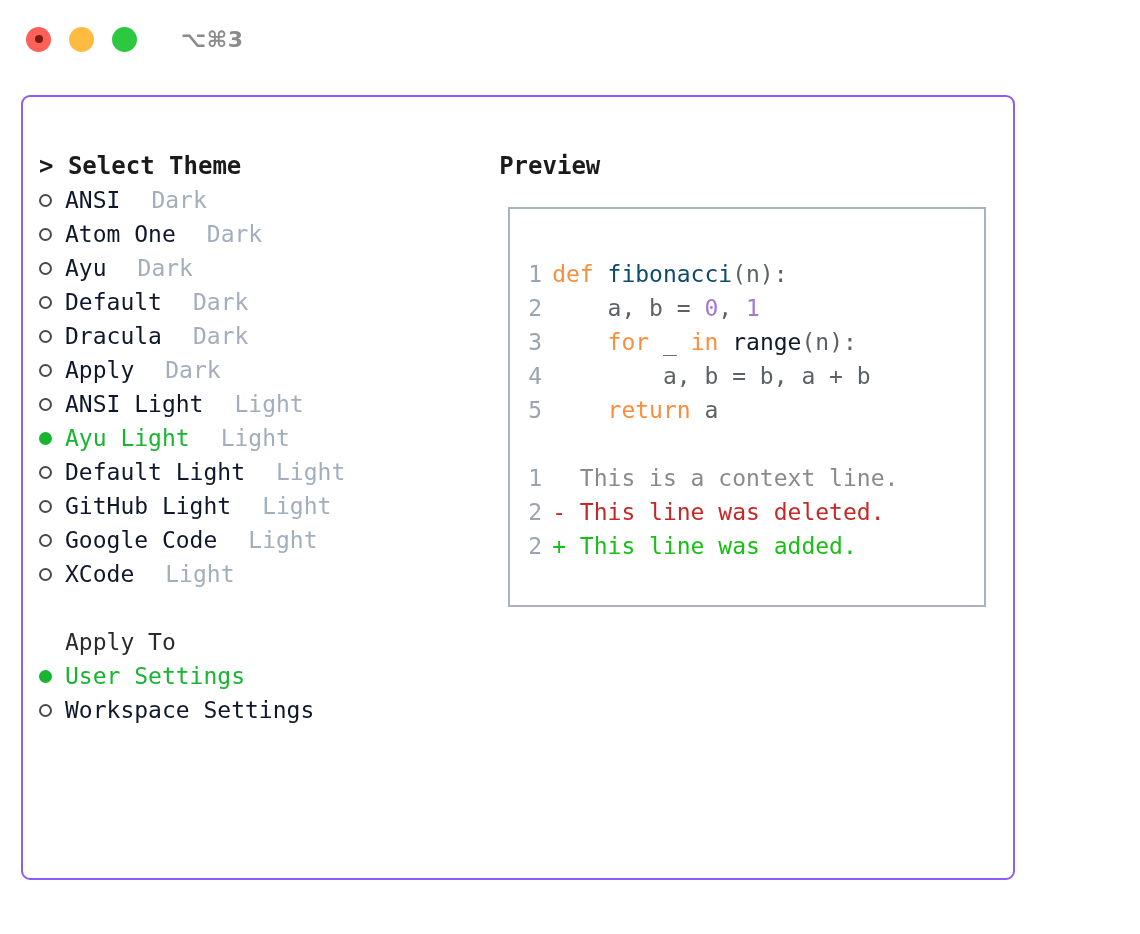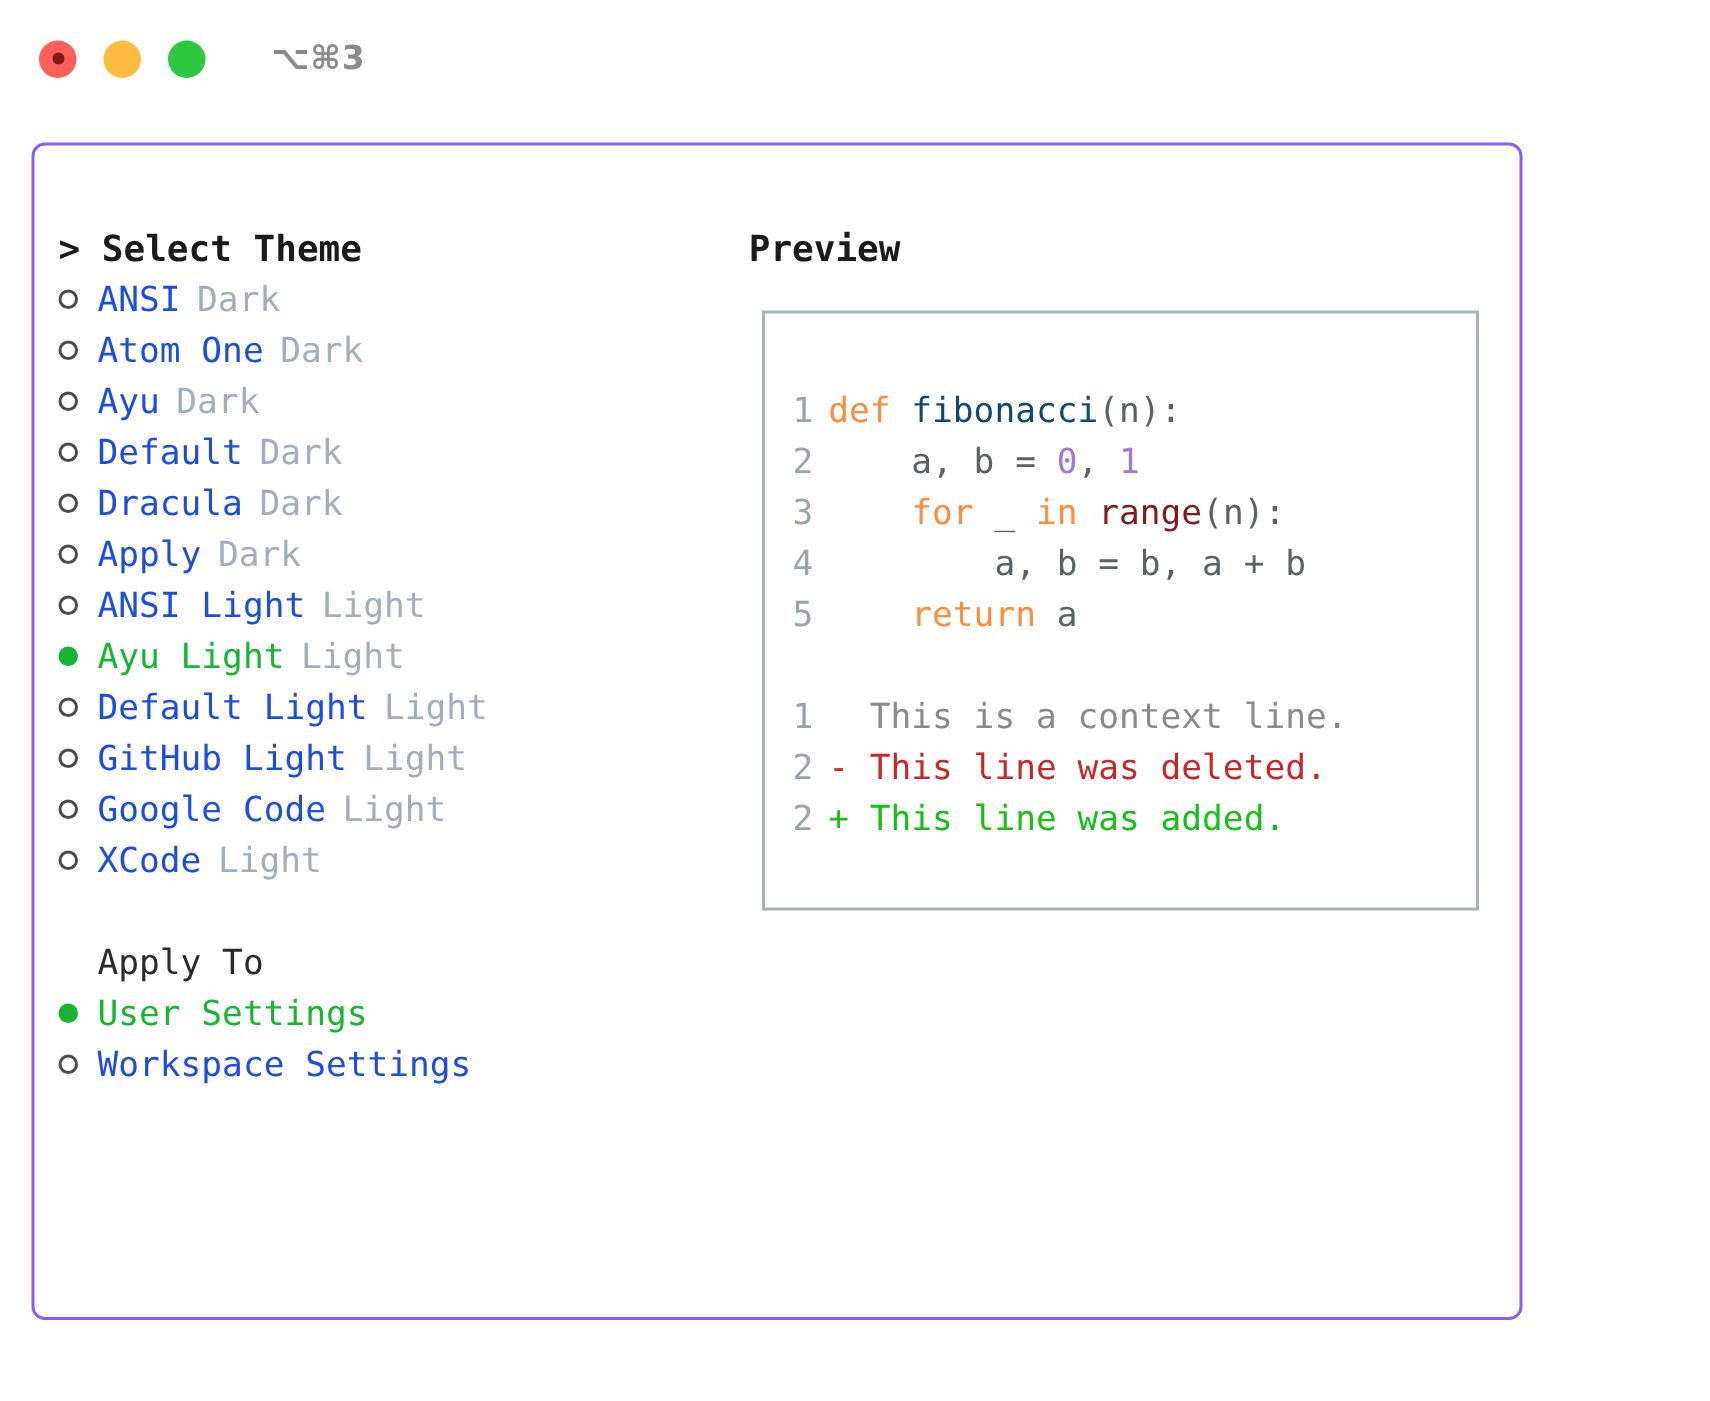--- a/index.html
+++ b/index.html
@@ -115,23 +115,23 @@
     vertical-align: middle;
   }
   .bullet.off span {
     border: 2px solid #4a4a4a;
     background: transparent;
   }
   .bullet.on span {
     background: #17b530;
     border: 2px solid #17b530;
   }
-  .opt-label   { color: #1d4ed8; }
+  .opt-label   { color: #0f172a; }
   .opt-row.sel .opt-label { color: #17b530; }
-  .opt-meta    { color: #a3aebc; padding-left: 11px; }
+  .opt-meta    { color: #a3aebc; padding-left: 11px; margin-left: 20px; }
 
   .section-title {
     font-size: 23px;
     line-height: 34px;
     color: #2b2b2b;
     padding-left: 26px;
     white-space: pre;
   }
 
   .spacer-lg { height: 34px; }
@@ -185,21 +185,21 @@
   }
   .code-body { white-space: pre; }
 
   .blank-line { height: 34px; }
 
   
   .t-kw   { color: #fa8d3e; margin-top: 12px; }
   .t-fn   { color: #0c4a6e; }
   .t-plain{ color: #5c6166; }
   .t-num  { color: #a37acc; }
-  .t-call { color: #7f1d1d; margin-top: 36px; }
+  .t-call { color: #0f172a; margin-top: 36px; }
   .t-ctx  { color: #8a8a8a; }
   .t-del  { color: #c62828; }
   .t-add  { color: #17c016; }
 </style>
 </head>
 <body>
 
 <div id="app">
 
   <div class="titlebar">

